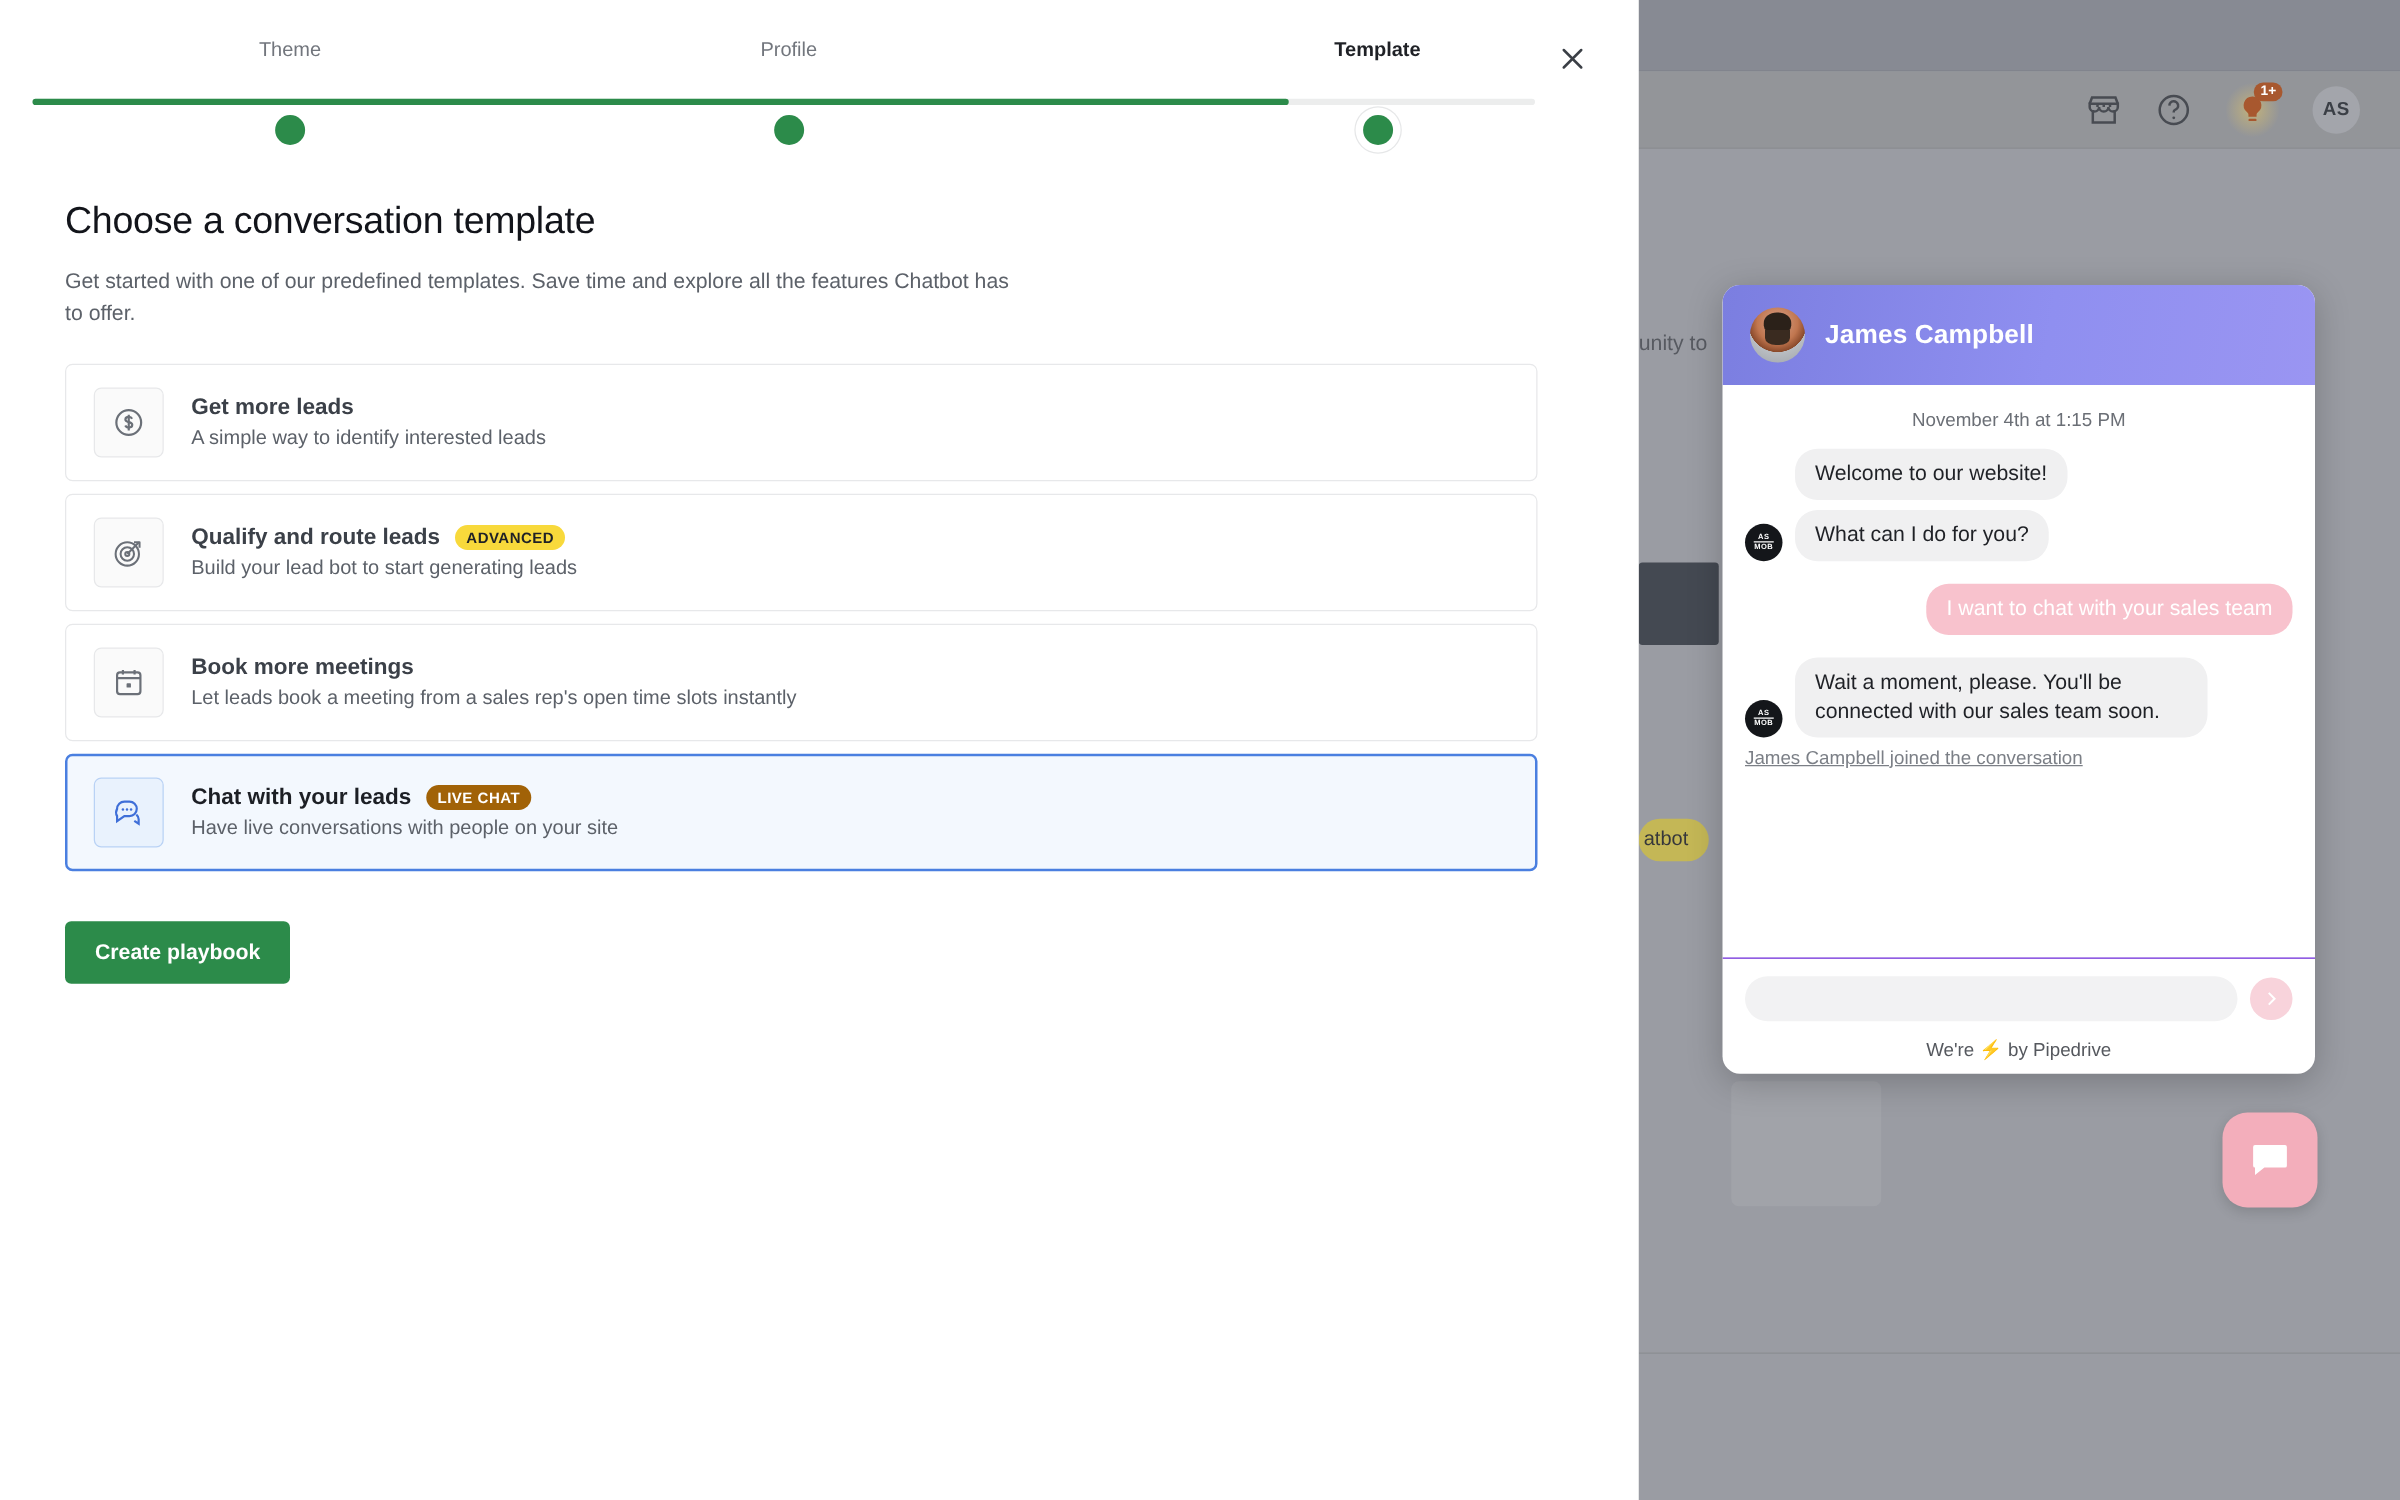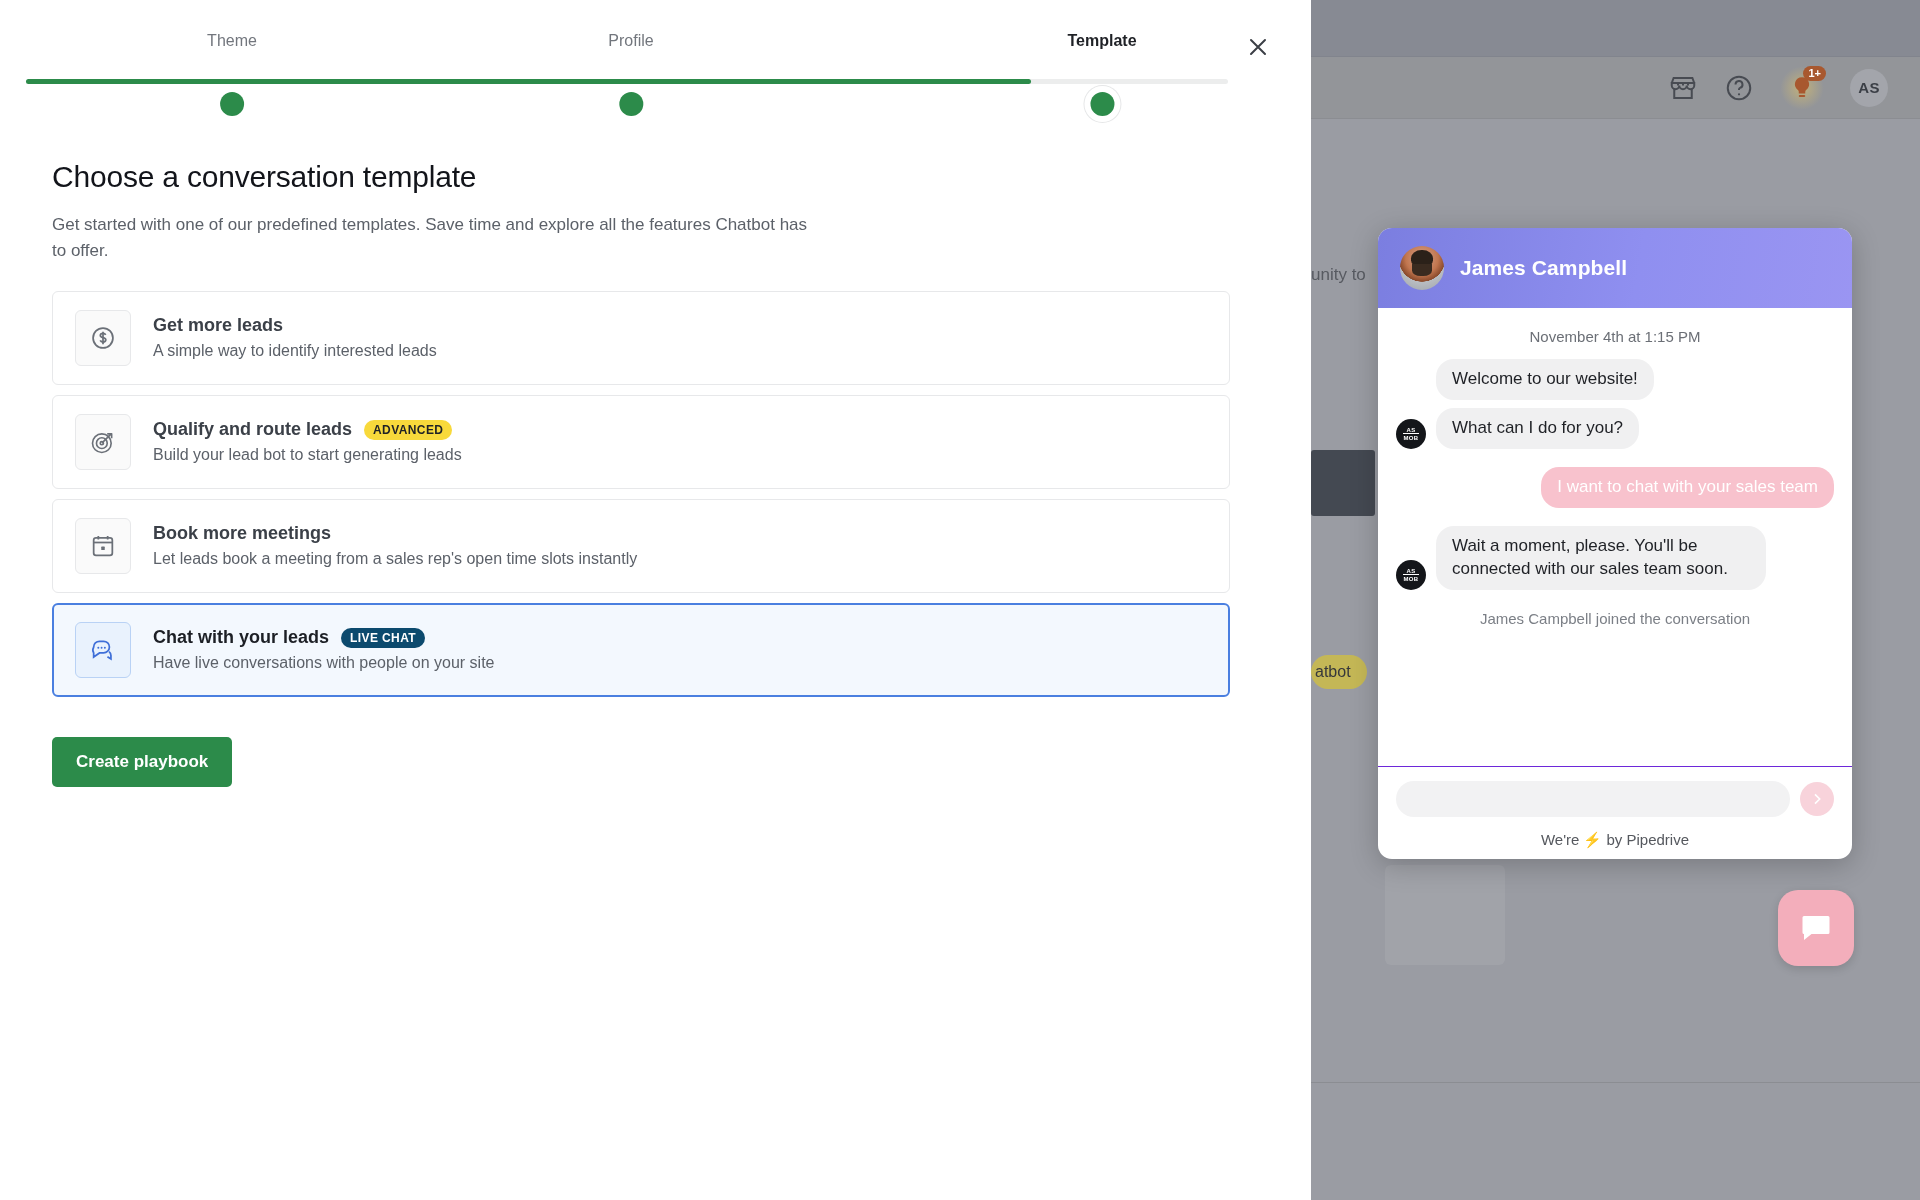--- a/index.html
+++ b/index.html
@@ -119,21 +119,21 @@
     letter-spacing: .4px; text-align: center;
   }
   .bot-av .lg .l2 { border-top: 1px solid #fff; display: block; padding-top: 1px; }
   .av-spacer { width: 30px; flex: 0 0 auto; }
   .bubble {
     background: #f0f0f1; color: #1f2126; border-radius: 18px;
     padding: 9px 16px; font-size: 17px; line-height: 1.35; max-width: 330px;
   }
   .bubble.out { background: #f8c2cd; color: #fff; }
   .sys-note {
-    text-align: center; color: #7b7f86; font-size: 15px; margin: 20px 0 10px;
+    color: #7b7f86; font-size: 15px; margin: 8px 0 10px; text-decoration: underline;
   }
   #chat-footer {
     flex: 0 0 auto; border-top: 1px solid #6d28d9; padding: 14px 18px 10px;
   }
   #chat-input-row { display: flex; align-items: center; gap: 10px; }
   #chat-input {
     flex: 1 1 auto; height: 36px; border-radius: 18px; border: none;
     background: #f2f2f3; padding: 0 16px; font-size: 15px;
     font-family: "Liberation Sans", sans-serif; color: #1f2126; outline: none;
   }
@@ -206,21 +206,21 @@
   .tpl-text { display: flex; flex-direction: column; gap: 6px; }
   .tpl-title-row { display: flex; align-items: center; gap: 12px; }
   .tpl-title { font-size: 18px; font-weight: 700; color: #3b4048; }
   .tpl-card.selected .tpl-title { color: #1c1f25; }
   .tpl-desc { font-size: 16px; color: #5c6169; }
   .badge {
     font-size: 12px; font-weight: 700; letter-spacing: .4px;
     border-radius: 10px; padding: 3px 9px; line-height: 14px;
   }
   .badge.advanced { background: #f8d93b; color: #1f2126; }
-  .badge.live { background: #0c4a6e; color: #ffffff; }
+  .badge.live { background: #a16207; color: #ffffff; }
 
   #create-playbook {
     margin-top: 30px; background: #2c8b4a; color: #ffffff;
     border: none; border-radius: 5px; padding: 15px 24px;
     font-size: 17px; font-weight: 700; cursor: pointer;
     font-family: "Liberation Sans", sans-serif;
   }
 </style>
 </head>
 <body>

